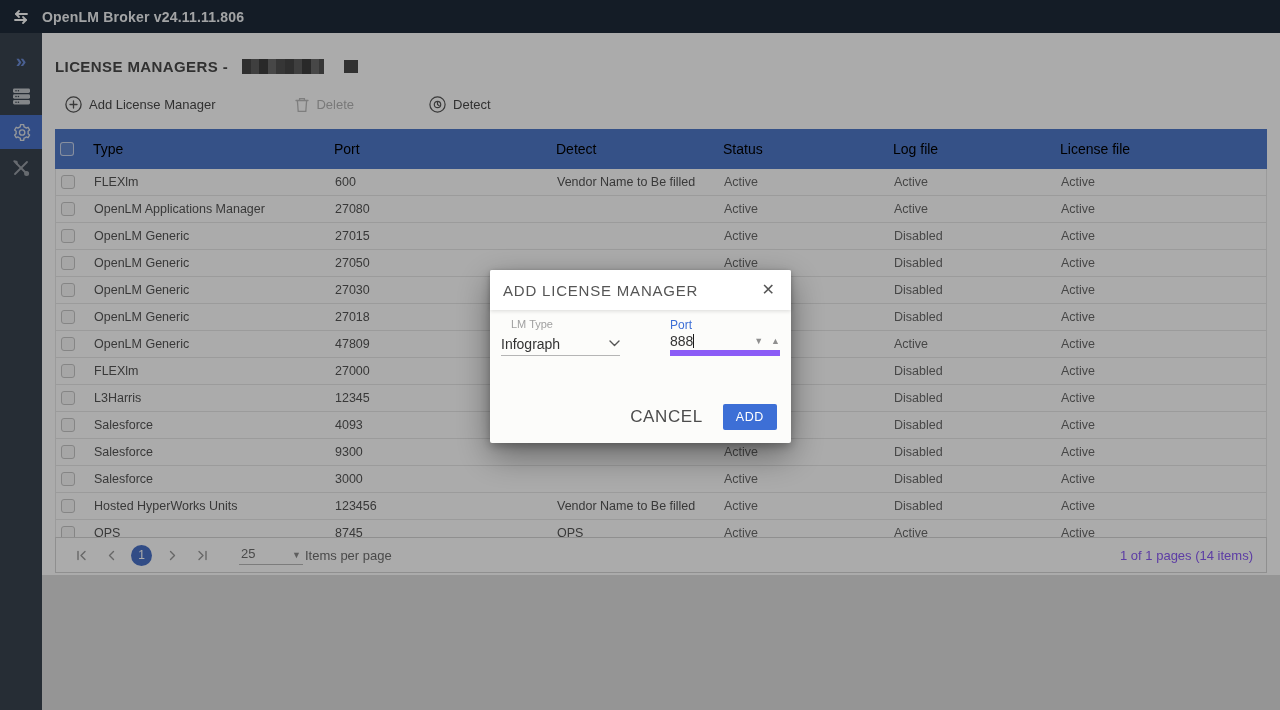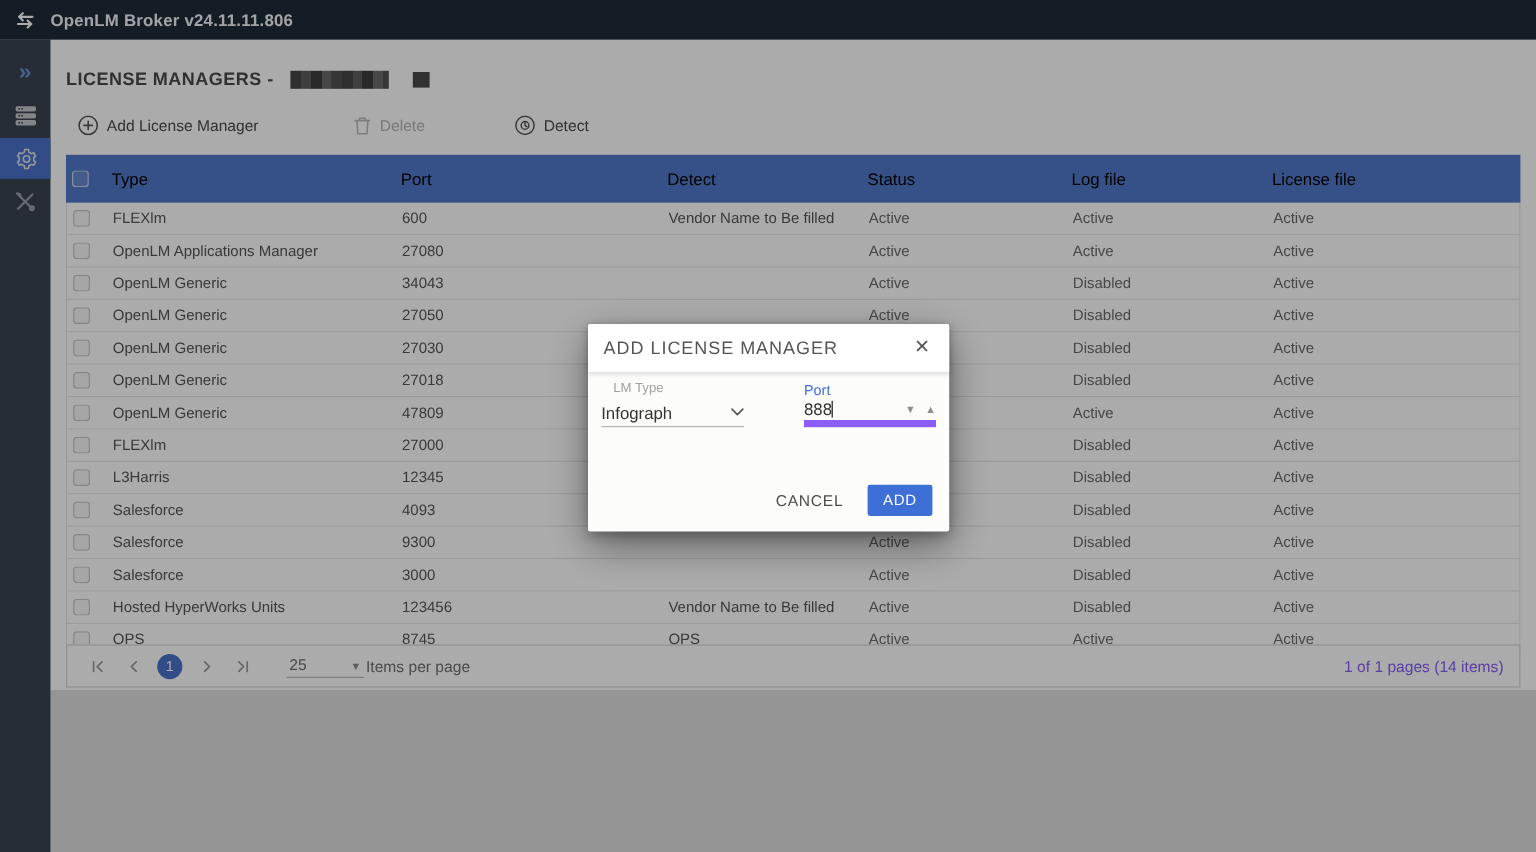--- a/index.html
+++ b/index.html
@@ -64,21 +64,21 @@
   .field.lm-type { left:11px; top:48px; width:119px; }
   .field.port { left:180px; top:48px; width:110px; }
   .field-label { font-size:11px; color:#a0a0a0; padding-left:10px; height:14px; }
   .field.port .field-label { color:#3d6fd6; font-size:12px; padding-left:0; }
   .field-control { display:flex; align-items:center; justify-content:space-between; height:24px; border-bottom:1px solid #b5b5b5; cursor:pointer; }
   .field.port .field-control { border-bottom:6px solid #8b5cf6; }
   .field-value { font-size:14px; color:#333; }
   .caret { display:inline-block; width:1px; height:14px; background:#1a1a1a; vertical-align:-2px; }
   .spinners { display:flex; gap:8px; font-size:9px; color:#8f8f8f; }
   .modal-footer { position:absolute; right:14px; bottom:13px; display:flex; align-items:center; gap:20px; }
-  .cancel-btn { font-size:13px; color:#4c4c4c; letter-spacing:.6px; cursor:pointer; }
+  .cancel-btn { font-size:17px; color:#4c4c4c; letter-spacing:.6px; cursor:pointer; }
   .add-btn { background:#3d6fd6; color:#fff; font-size:12.5px; letter-spacing:.6px; border:none; border-radius:2px; padding:6px 13px; cursor:pointer; }
 
   svg { display:block; }
 </style>
 </head>
 <body>
 
 <div class="topbar">
   <div class="logo">
     <svg width="18" height="16" viewBox="0 0 18 16" fill="none" stroke="#ffffff" stroke-width="1.8" stroke-linecap="round" stroke-linejoin="round">
@@ -208,21 +208,21 @@
           <div class="cell vendor"></div>
           <div class="cell status">Active</div>
           <div class="cell log_file">Active</div>
           <div class="cell license_file">Active</div>
         </div>
         <div class="trow">
           <div class="cell cb">
             <span class="checkbox"></span>
           </div>
           <div class="cell type">OpenLM Generic</div>
-          <div class="cell port">34043</div>
+          <div class="cell port">27015</div>
           <div class="cell vendor"></div>
           <div class="cell status">Active</div>
           <div class="cell log_file">Disabled</div>
           <div class="cell license_file">Active</div>
         </div>
         <div class="trow">
           <div class="cell cb">
             <span class="checkbox"></span>
           </div>
           <div class="cell type">OpenLM Generic</div>

